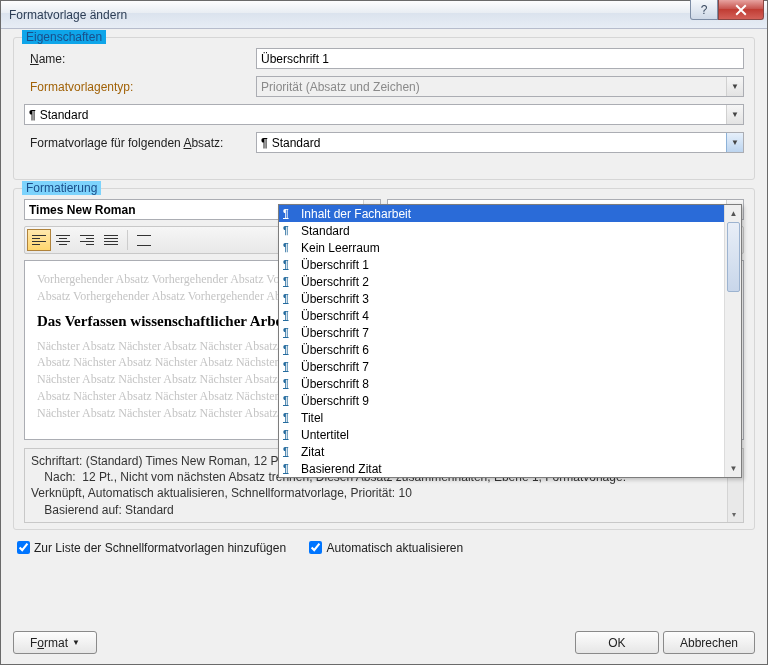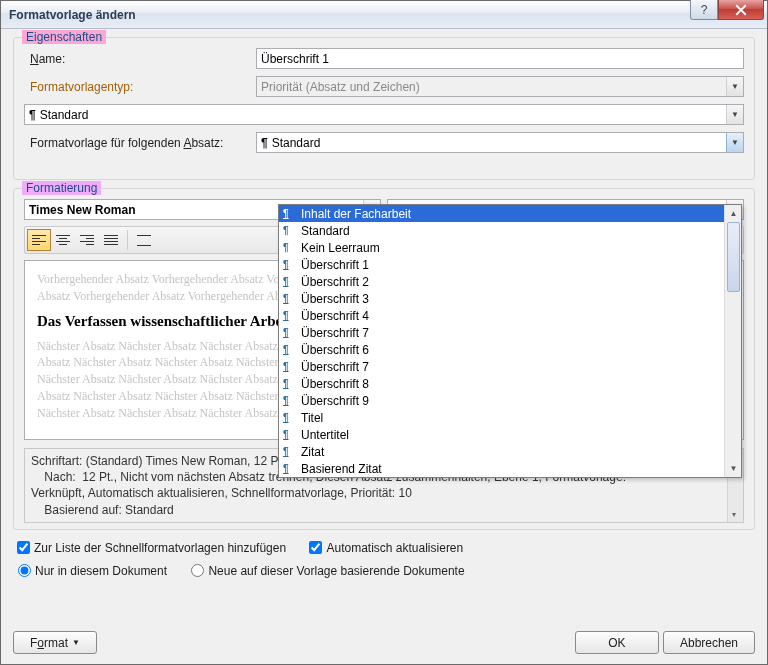--- a/index.html
+++ b/index.html
@@ -1,36 +1,36 @@
 <!DOCTYPE html>
 <html><head>
 <meta charset="utf-8">
 <style>
 * { box-sizing: border-box; font-family: "Segoe UI", Tahoma, sans-serif; font-size: 12px; }
 body { margin: 0; background: #9cb1c6; padding: 0; }
 .window { width: 768px; height: 665px; background: #f0f0f0; border: 1px solid #6a6a6a; position: relative; }
 .titlebar { height: 28px; background: linear-gradient(#fdfdfe,#e8edf3 45%,#dbe3ee 46%,#e7edf5); display:flex; align-items:center; padding-left:8px; border-bottom:1px solid #b6bccc; position:relative;}
-.titlebar .title { color:#2c3d55; font-weight:bold;}
+.titlebar .title { color:#2c3d55; font-weight:normal;}
 .winbtns { position:absolute; right:3px; top:-1px; display:flex;}
 .winbtn { width:28px; height:20px; border:1px solid #7d8da5; border-top:none; background:linear-gradient(#f4f7fb,#cfd9e7); display:flex; align-items:center; justify-content:center; font-family:Arial; font-size:12px; color:#3a4a60;}
 .winbtn.help{border-radius:0 0 0 3px;}
 .winbtn.close { width:46px; background:linear-gradient(#e7a3a0,#c85650 45%,#bf3a31 46%,#d36058); border-color:#8b4542; border-radius:0 0 3px 0; color:#fff;}
 .winbtn.close svg{width:12px;height:12px;}
 .content { padding:8px 12px 10px 12px; position:relative; height:calc(100% - 28px);}
 .group { border:1px solid #d6d6d6; border-radius:3px; padding:10px 10px 10px 10px; margin-bottom:8px; position:relative;}
-.group > .legend { position:absolute; top:-8px; left:8px; background:#f9a8d4; padding:0 4px; color:#1a4e8a;}
+.group > .legend { position:absolute; top:-8px; left:8px; background:#0ea5e9; padding:0 4px; color:#1a4e8a;}
 .row { display:flex; align-items:center; margin-bottom:7px;}
 .row .label { width:232px; color:#222; padding-left:6px;}
 .row .label.grey{color:#a16207;}
 .input, .combo { flex:1; height:21px; border:1px solid #abadb3; background:#fff; display:flex; align-items:center; padding:0 4px; position:relative;}
 .combo.disabled{background:#f0f0f0;color:#8a8a8a;}
 .combo .arrow{position:absolute;right:0;top:0;width:17px;height:19px;border-left:1px solid #d0d0d0;background:linear-gradient(#f6f6f6,#e3e3e3);display:flex;align-items:center;justify-content:center;font-size:8px;color:#444;}
 .pilcrow{font-weight:bold;margin-right:4px;}
 .fmtgroup{border:1px solid #d6d6d6;border-radius:3px;padding:10px 10px 6px 10px;position:relative;}
-.fmtgroup>.legend{position:absolute;top:-8px;left:8px;background:#f0abfc;padding:0 4px;color:#1a4e8a;}
+.fmtgroup>.legend{position:absolute;top:-8px;left:8px;background:#7dd3fc;padding:0 4px;color:#1a4e8a;}
 .fmtrow1{display:flex;gap:6px;align-items:center;margin-bottom:6px;}
 .fontcombo{width:169px;font-weight:bold;}
 .sizecombo{width:48px;}
 .toolbar{display:flex;gap:0;align-items:center;margin-bottom:6px;border:1px solid #c8c8c8;border-radius:2px;background:linear-gradient(#f6f6f6,#e8e8e8);height:28px;padding:0 2px;}
 .tbtn{width:24px;height:22px;border:1px solid transparent;display:flex;align-items:center;justify-content:center;color:#333;}
 .tbtn.active{border:1px solid #b0833c;background:linear-gradient(#ffe8ae,#ffd66e);}
 .tsep{width:1px;height:20px;background:#ccc;margin:0 4px;}
 .preview{border:1px solid #abadb3;background:#fff;height:180px;padding:10px 12px;overflow:hidden;}
 .pv-grey{color:#c4c4c4;font-family:"Times New Roman";font-size:12px;line-height:1.4;}
 .pv-head{font-family:"Times New Roman";font-size:15px;font-weight:bold;color:#000;margin:8px 0;}
@@ -181,24 +181,20 @@
         <div>Verknüpft, Automatisch aktualisieren, Schnellformatvorlage, Priorität: 10</div>
         <div style="white-space:pre;">    Basierend auf: Standard</div>
         <div class="scroll"></div>
       </div>
     </div>
 
     <div class="checks">
       <label><input type="checkbox" checked="" style=""><span>Zur Liste der Schnellformatvorlagen hinzufügen</span></label>
       <label><input type="checkbox" checked="" style=""><span>Automatisch aktualisieren</span></label>
     </div>
-    <div class="radios">
-      <label><input type="radio" name="scope" checked="" style=""><span>Nur in diesem Dokument</span></label>
-      <label><input type="radio" name="scope" style=""><span>Neue auf dieser Vorlage basierende Dokumente</span></label>
-    </div>
 
     <div class="footer">
       <div class="btn">
           <span>F</span>
           <span class="underline-letter">o</span>
           <span>rmat</span>
           <span class="caret">▼</span>
         </div>
       <div class="rightbtns">
         <div class="btn">

